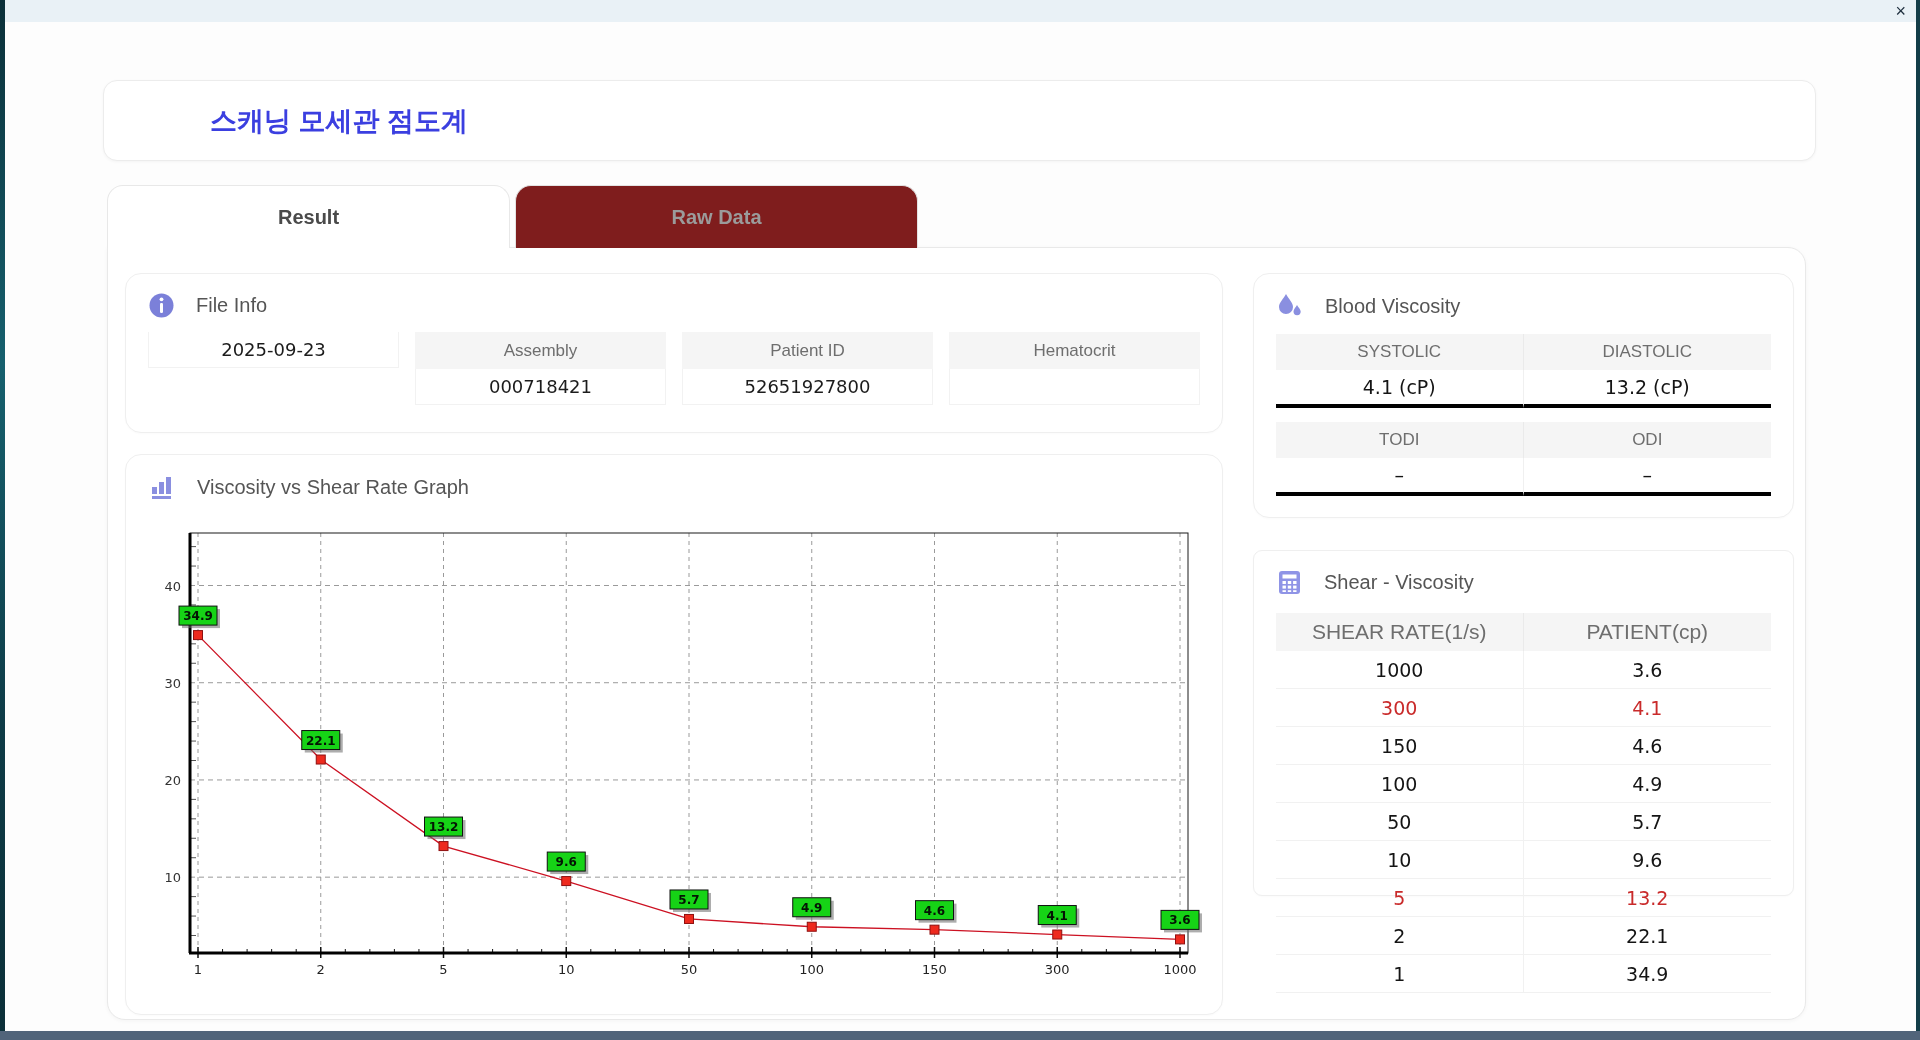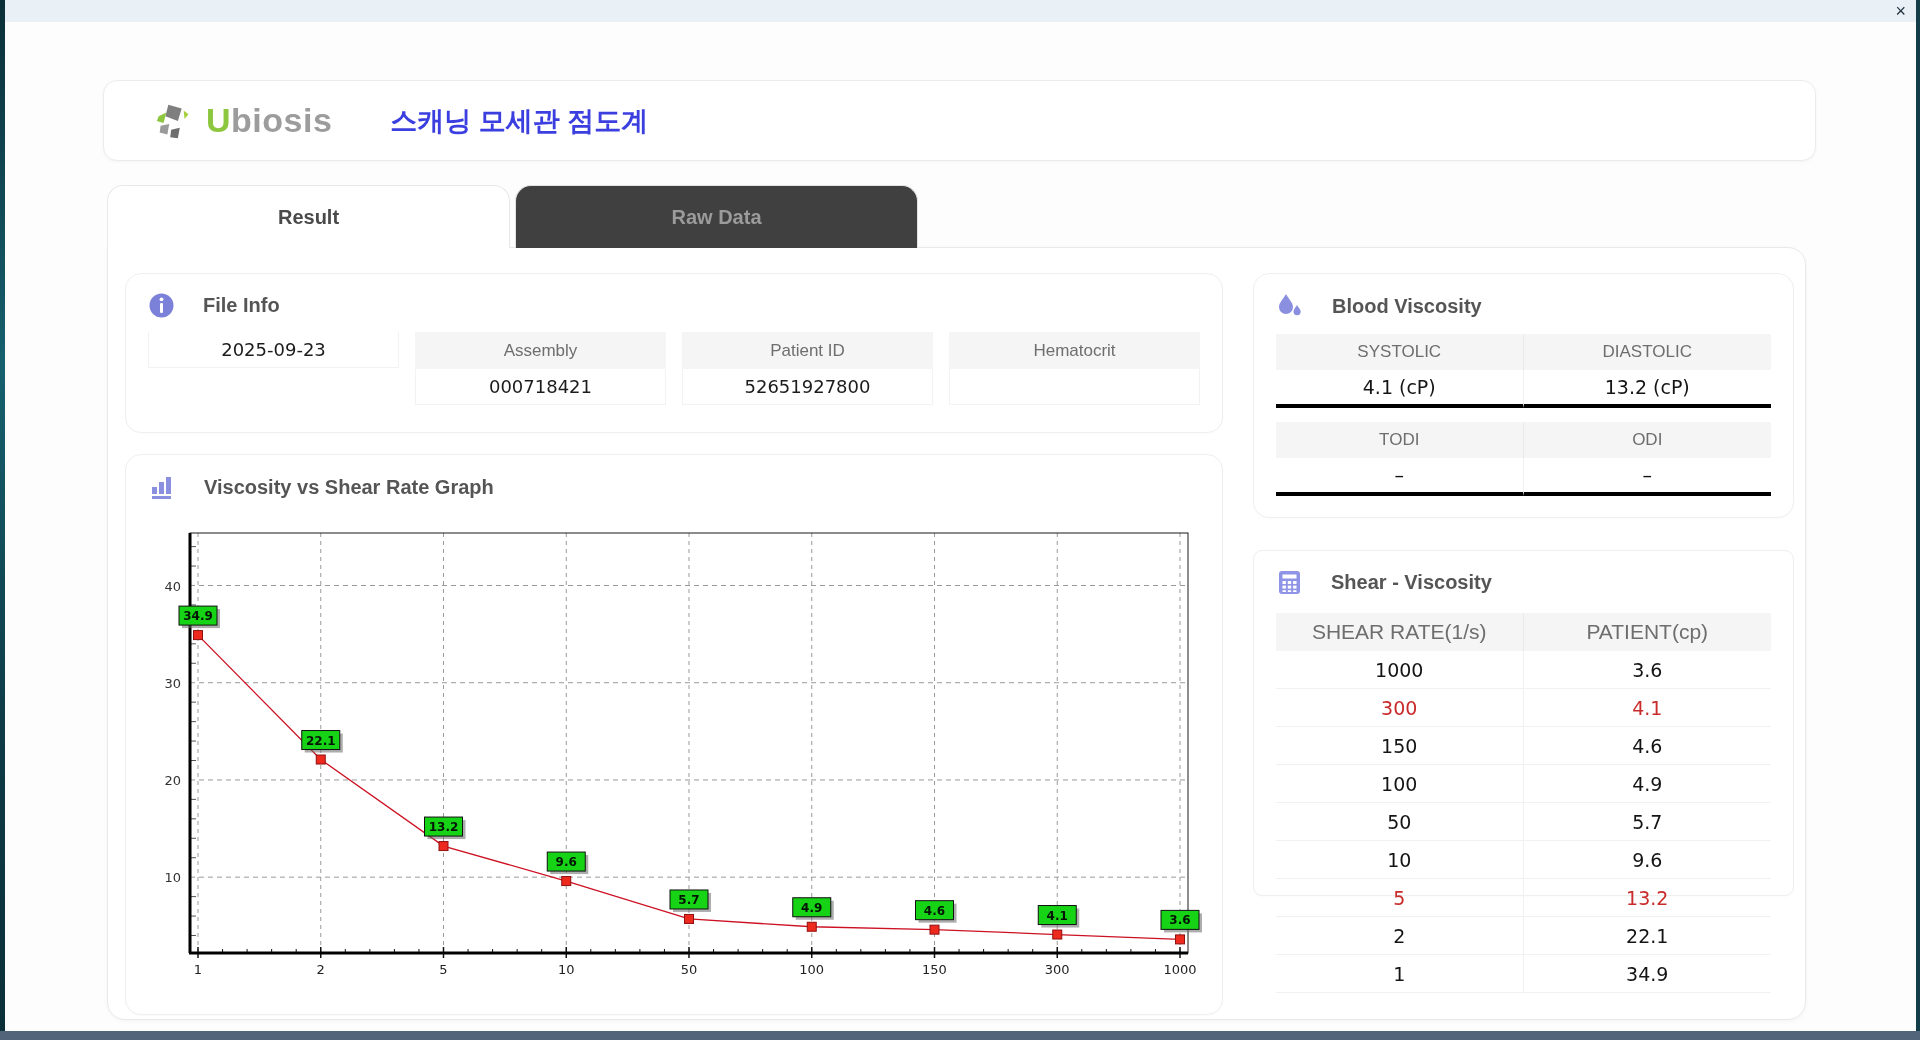--- a/index.html
+++ b/index.html
@@ -25,31 +25,31 @@
   .brand { font-size:34px; font-weight:600; letter-spacing:.5px; color:#9c9c9c; }
   .brand-u { color:#8dc63f; }
   .app-title { margin-left:58px; font-size:27px; font-weight:700; color:#3b3fe0;
                font-family:"Liberation Sans","DejaVu Sans",sans-serif; }
 
   
   .tab-row { position:absolute; left:107px; top:185px; display:flex; z-index:3; }
   .tab { width:403px; height:63px; display:flex; align-items:center; justify-content:center;
          font-size:20px; font-weight:700; border-radius:16px 16px 0 0; cursor:pointer; }
   .tab.active { background:#fff; border:1px solid #e8e8e8; border-bottom:none; color:#4a4a4a; }
-  .tab.inactive { background:#404040; border:1px solid #e3e3e3; border-bottom:none; color:#9b9b9b; margin-left:5px; }
+  .tab.inactive { background:#7f1d1d; border:1px solid #e3e3e3; border-bottom:none; color:#9b9b9b; margin-left:5px; }
 
   
   .content-card { position:absolute; left:107px; top:247px; width:1699px; height:773px;
                   background:#fff; border:1px solid #e9e9e9; border-radius:0 18px 18px 18px;
                   box-shadow:0 1px 4px rgba(0,0,0,.04); z-index:2; }
 
   .panel { position:absolute; background:#fff; border:1px solid #efefef; border-radius:16px;
            box-shadow:0 1px 2px rgba(0,0,0,.02); }
-  .panel-title { position:absolute; top:18px; left:22px; display:flex; align-items:center; gap:28px;
-                 font-size:20px; font-weight:700; color:#555; }
+  .panel-title { position:absolute; top:18px; left:22px; display:flex; align-items:center; gap:21px;
+                 font-size:20px; font-weight:400; color:#555; }
   .panel-title .icon { flex:0 0 auto; }
 
   .file-info  { left:17px;  top:25px;  width:1098px; height:160px; }
   .graph      { left:17px;  top:206px; width:1098px; height:561px; }
   .bv         { left:1145px;top:25px;  width:541px;  height:245px; }
   .shear      { left:1145px;top:302px; width:541px;  height:346px;border-radius:9px; }
 
   
   .fi-grid { position:absolute; left:22px; right:22px; top:58px;
              display:grid; grid-template-columns:repeat(4,1fr); gap:16px; }
@@ -95,30 +95,20 @@
 <div class="page">
 
   <div class="top-bar">
     <div class="close-btn">×</div>
   </div>
   <div class="left-strip"></div>
   <div class="right-strip"></div>
   <div class="bottom-bar"></div>
 
   <div class="header-card">
-    <div class="logo">
-      <svg class="logo-icon" width="46" height="46" viewBox="0 0 48 48">
-        <polygon points="17,7 31,11 27,24 14,19" fill="#7f7f7f"></polygon>
-        <polygon points="7,19 15,15 12,26 5,24" fill="#8dc63f"></polygon>
-        <polygon points="9,29 18,27 16,38 8,36" fill="#9a9a9a"></polygon>
-        <polygon points="20,33 29,31 27,42 19,41" fill="#6e6e6e"></polygon>
-        <polygon points="33,13 38,17 34,22" fill="#a5ce39"></polygon>
-      </svg>
-      <span class="brand"><span class="brand-u">U</span><span class="brand-rest">biosis</span></span>
-    </div>
     <div class="app-title">스캐닝 모세관 점도계</div>
   </div>
 
   <div class="tab-row">
     <div class="tab active">Result</div>
     <div class="tab inactive">Raw Data</div>
   </div>
 
   <div class="content-card">
 

